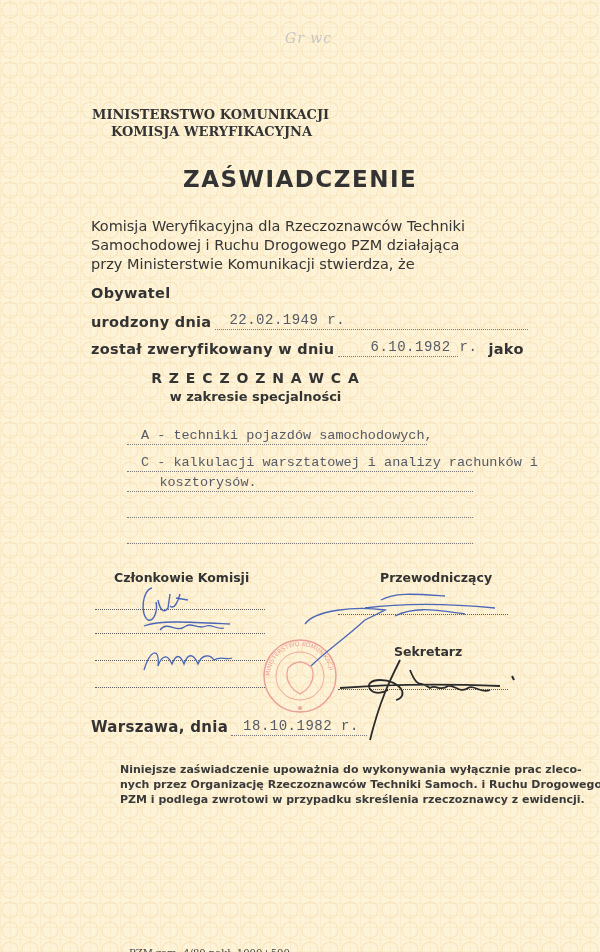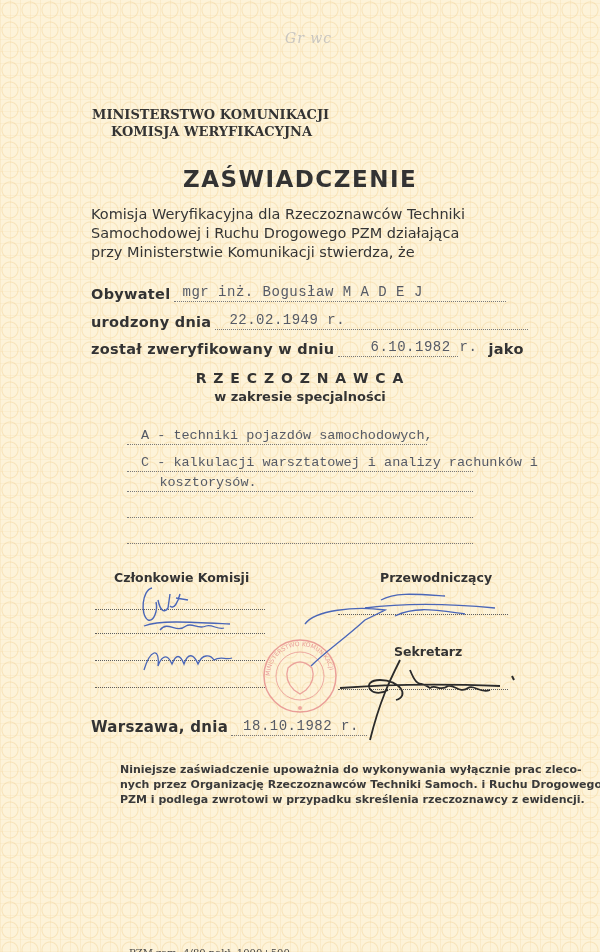--- a/index.html
+++ b/index.html
@@ -12,27 +12,27 @@
       repeating-linear-gradient(0deg, rgba(238,198,128,0.12) 0px, rgba(238,198,128,0.12) 1px, transparent 1px, transparent 12px);
     background-size: 20px 20px, auto, auto;
     font-family:"DejaVu Sans", sans-serif;
     color:#2e2e2e;
   }
   .abs { position:absolute; }
   .pencil { left:285px; top:30px; font-family:"DejaVu Serif", serif; font-style:italic; font-size:14px; color:#c9c6c0; letter-spacing:1px; }
   .ministry { left:92px; top:106px; font-family:"DejaVu Serif", serif; font-weight:bold; font-size:13px; color:#333; line-height:17px; }
   .ministry div:nth-child(2) { padding-left:19px; }
   .title { left:183px; top:166px; font-family:"DejaVu Sans", sans-serif; font-weight:bold; font-size:23px; letter-spacing:1.5px; color:#333; }
-  .intro { left:91px; top:205px; width:440px; font-size:14.5px; line-height:19px; color:#353535; }
+  .intro { left:91px; top:217px; width:440px; font-size:14.5px; line-height:19px; color:#353535; }
   .intro div { white-space:nowrap; }
   .field-row { left:91px; font-size:14.5px; color:#333; white-space:nowrap; display:flex; align-items:flex-end; }
   .field-row .lbl { font-weight:bold; letter-spacing:0.3px; }
   .dots { border-bottom:1.5px dotted #7a7a7a; display:inline-block; height:16px; position:relative; margin-left:4px; }
   .typed { font-family:"Liberation Mono", monospace; font-size:14px; color:#555a66; letter-spacing:0.5px; position:absolute; bottom:1px; white-space:nowrap; }
-  .spec-head { left:0; width:600px; text-align:center; font-weight:bold; color:#333; }
+  .spec-head { left:0; width:511px; text-align:center; font-weight:bold; color:#333; }
   .spec-line { left:127px; width:346px; border-bottom:1.5px dotted #7a7a7a; height:16px; }
   .spec-text { font-family:"Liberation Mono", monospace; font-size:13.5px; color:#555a66; white-space:nowrap; position:absolute; }
   .sig-label { font-weight:bold; font-size:12.5px; color:#333; }
   .sig-line { border-bottom:1.5px dotted #5f5f5f; height:1px; }
   .footer-note { left:120px; top:762px; width:400px; font-family:"DejaVu Sans", sans-serif; font-weight:bold; font-size:11px; line-height:15px; color:#3a3a3a; }
   .footer-note div { white-space:nowrap; }
   .print-info { left:97px; top:947px; font-family:"DejaVu Serif", serif; font-size:10px; color:#444;padding-left:32px; }
 </style>
 </head>
 <body>
@@ -45,25 +45,22 @@
 </div>
 
 <div class="abs title">ZAŚWIADCZENIE</div>
 
 <div class="abs intro">
   <div>Komisja Weryfikacyjna dla Rzeczoznawców Techniki</div>
   <div>Samochodowej i Ruchu Drogowego PZM działająca</div>
   <div>przy Ministerstwie Komunikacji stwierdza, że</div>
 </div>
 
-<div class="abs field-row" style="top:285px;">
+<div class="abs field-row" style="top:285px;gap:38px;">
   <span class="lbl">Obywatel</span>
-  <span class="dots" style="width:332px;">
-    <span class="typed" style="left:8px;">mgr inż. Bogusław  M A D E J</span>
-  </span>
 </div>
 
 <div class="abs field-row" style="top:313px;">
   <span class="lbl">urodzony dnia</span>
   <span class="dots" style="width:313px;">
     <span class="typed" style="left:14px;">22.02.1949 r.</span>
   </span>
 </div>
 
 <div class="abs field-row" style="top:340px;">

